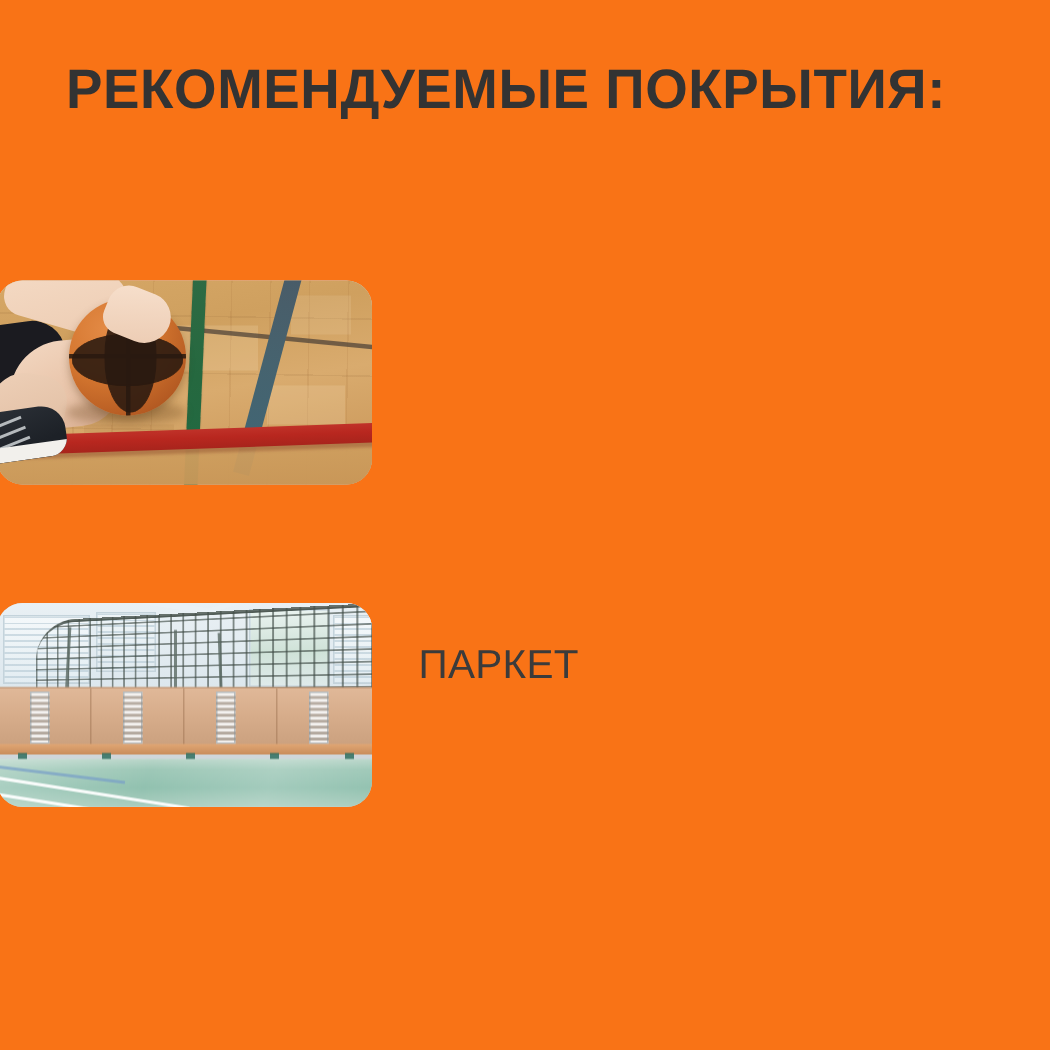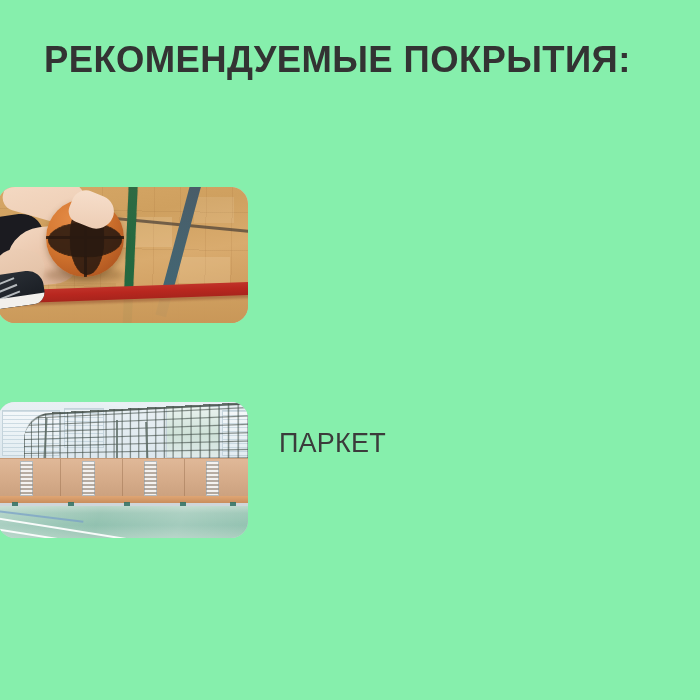--- a/index.html
+++ b/index.html
@@ -10,21 +10,21 @@
     width: 700px;
     height: 700px;
     background: #ffffff;
     font-family: "Liberation Sans", sans-serif;
     overflow: hidden;
   }
   .page {
     position: relative;
     width: 700px;
     height: 700px;
-    background: #86efac;
+    background: #f97316;
   }
 
   
   .page-title {
     position: absolute;
     left: 44px;
     top: 38px;
     font-size: 37px;
     line-height: 44px;
     font-weight: 700;

